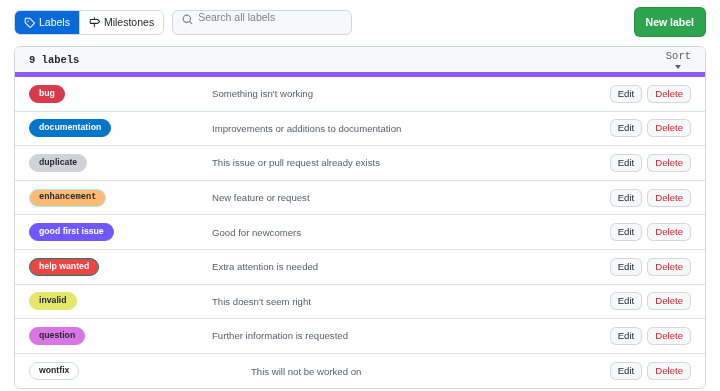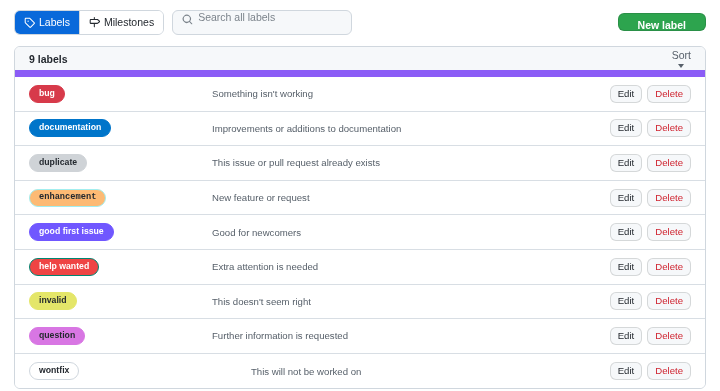--- a/index.html
+++ b/index.html
@@ -85,42 +85,43 @@
   .spacer { flex: 1 1 auto; }
 
   .newlabel-btn {
     background: #2da44e;
     color: #ffffff;
     border: 1px solid rgba(27,31,36,0.15);
     border-radius: 6px;
     font-size: 10.5px;
     font-weight: bold;
     font-family: "Liberation Sans", sans-serif;
-    padding: 0 19px;
-    height: 18px;
+    padding: 0 11px;
+    height: 30px;
     line-height: 23px;
     cursor: pointer;
     white-space: nowrap;
   }
 
   
   .box {
     border: 1px solid #d0d7de;
     border-radius: 6px;
     overflow: hidden;
     background: #ffffff;
   }
 
   .box-header {
     background: #f6f8fa;
-    border-bottom: 7px solid #8b5cf6;
+    border-bottom: 5px solid #8b5cf6;
     height: 30px;
     display: flex;
     align-items: center;
     padding: 0 14px;
+    font-family: Liberation Mono, monospace;
   }
   .box-header .count {
     font-size: 10.5px;
     font-weight: bold;
     color: #24292f;
   }
   .sort-control {
     margin-left: auto;
     font-size: 10.5px;
     color: #57606a;

